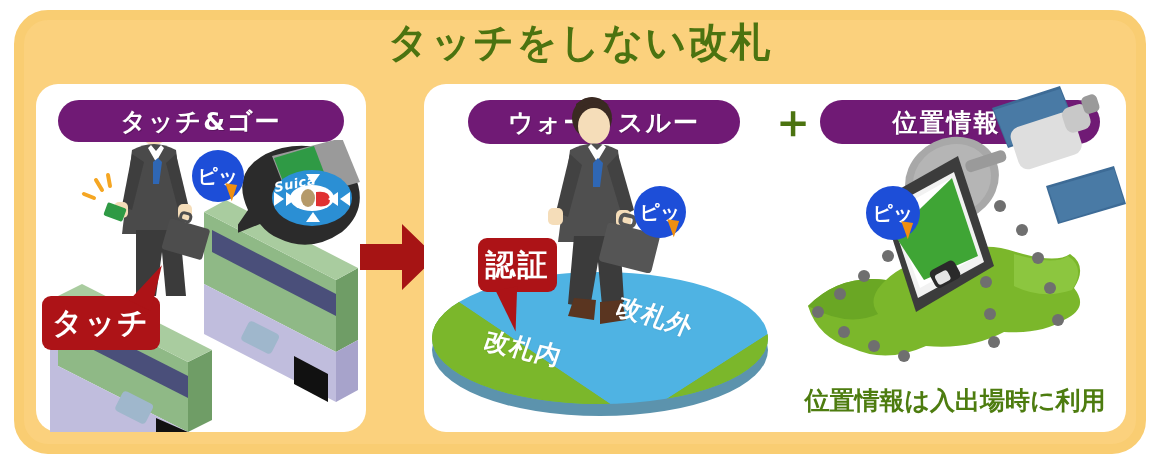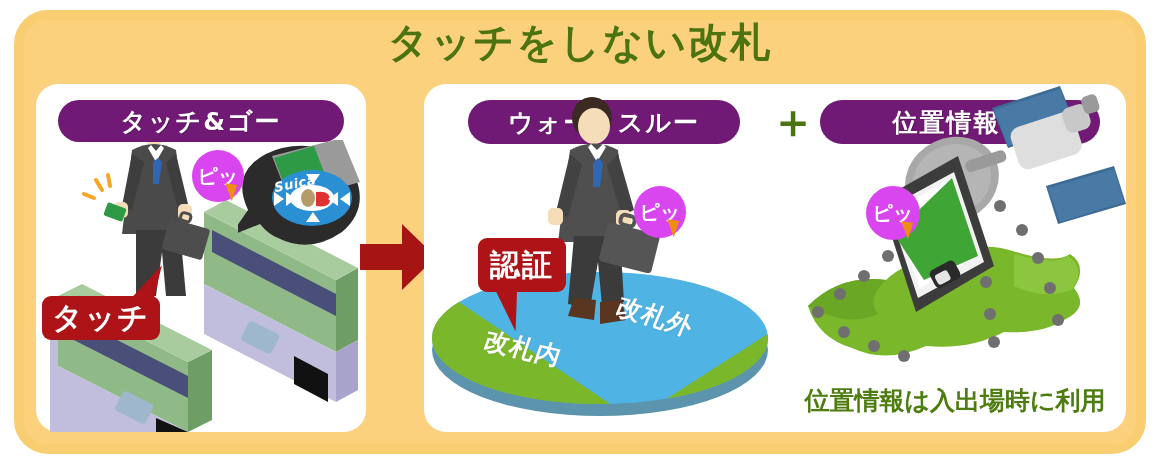--- a/index.html
+++ b/index.html
@@ -43,46 +43,46 @@
     position:absolute;left:770px;top:102px;width:40px;height:40px;
     color:#4b7310;font-size:46px;font-weight:bold;line-height:38px;
     text-align:center;
   }
 
   
   .arrow{position:absolute;left:360px;top:222px;width:76px;height:70px;}
 
   
   .pip{
-    position:absolute;background:#d946ef;border-radius:50%;
+    position:absolute;background:#1d4ed8;border-radius:50%;
     color:#ffffff;font-weight:bold;display:flex;align-items:center;
     justify-content:center;font-size:20px;
   }
   .pip::after{
     content:"";position:absolute;bottom:1px;right:8px;
     border-left:9px solid transparent;border-right:3px solid transparent;
     border-top:17px solid #ef8f10;transform:rotate(8deg);
   }
   .pip-1{left:192px;top:150px;width:52px;height:52px;}
   .pip-2{left:634px;top:186px;width:52px;height:52px;}
   .pip-3{left:866px;top:186px;width:54px;height:54px;}
 
   
   .redtag{
     position:absolute;background:#ad1317;border-radius:9px;color:#ffffff;
     font-weight:bold;display:flex;align-items:center;justify-content:center;
     letter-spacing:2px;
   }
-  .tag-touch{left:42px;top:296px;width:118px;height:44px;font-size:30px;}
+  .tag-touch{left:42px;top:296px;width:118px;height:54px;font-size:30px;}
   .tag-touch .tail{
     position:absolute;right:-2px;top:-34px;width:0;height:0;
     border-left:14px solid transparent;border-right:10px solid transparent;
     border-bottom:46px solid #ad1317;transform:rotate(26deg);
   }
-  .tag-auth{left:478px;top:238px;width:88px;height:54px;font-size:30px;}
+  .tag-auth{left:478px;top:238px;width:79px;height:54px;font-size:30px;}
   .tag-auth .tail{
     position:absolute;left:22px;bottom:-40px;width:0;height:0;
     border-left:11px solid transparent;border-right:11px solid transparent;
     border-top:44px solid #ad1317;transform:rotate(-12deg);
   }
 
   
   .scene-left{position:absolute;left:36px;top:84px;width:330px;height:348px;overflow:hidden;}
   .scene-mid{position:absolute;left:424px;top:84px;width:360px;height:348px;overflow:hidden;}
   .scene-right{position:absolute;left:784px;top:84px;width:342px;height:348px;overflow:hidden;}

